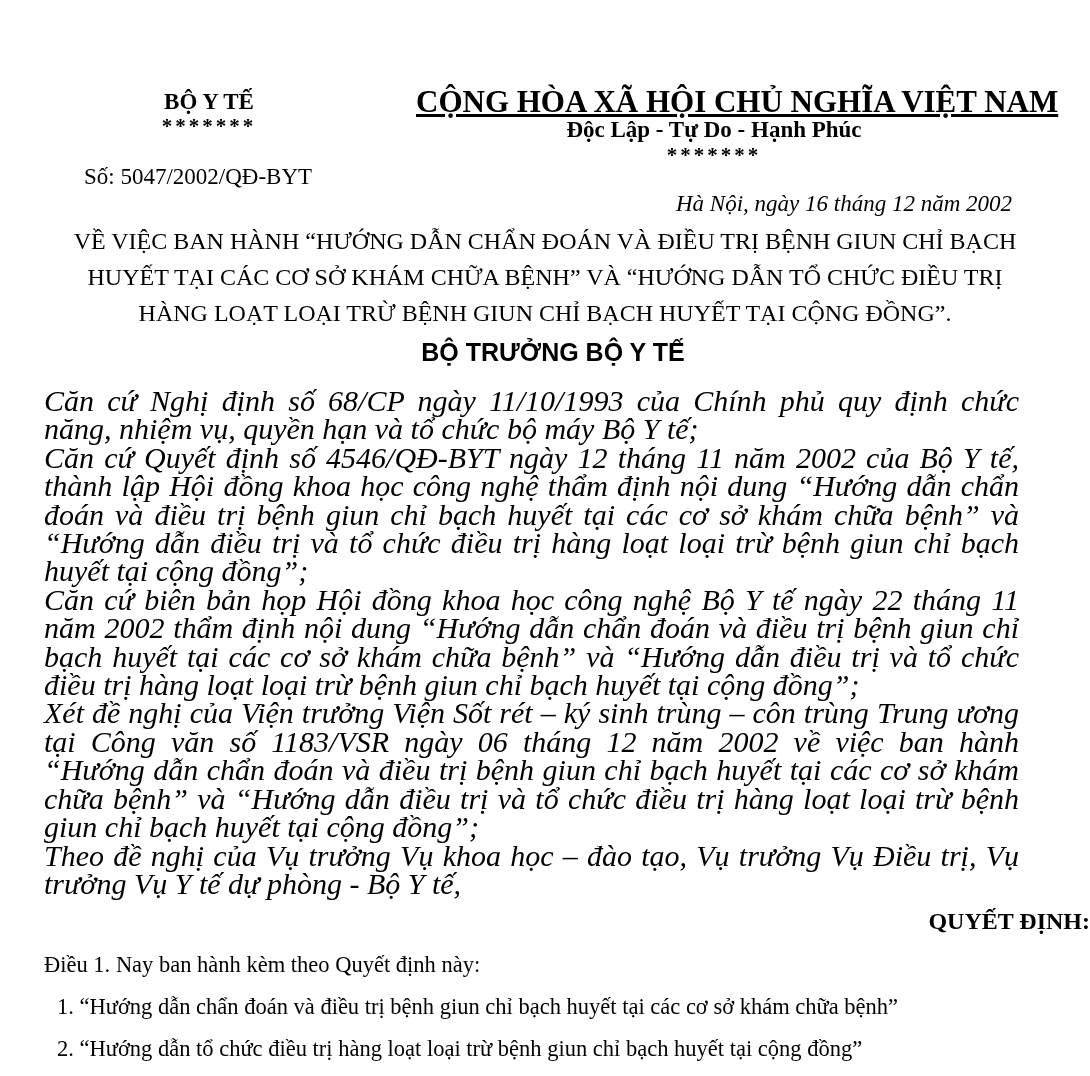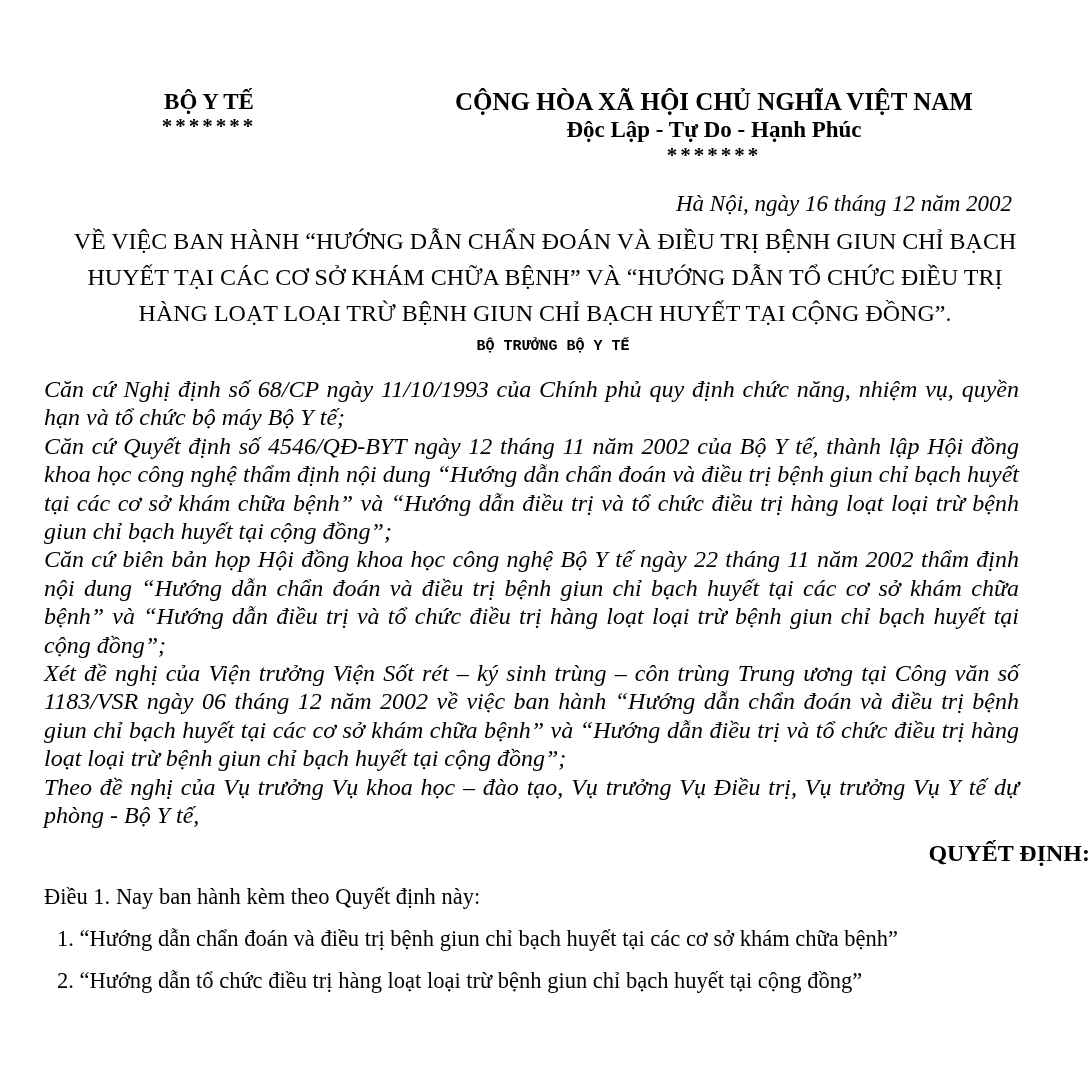--- a/index.html
+++ b/index.html
@@ -10,49 +10,50 @@
     font-family:"Liberation Serif","DejaVu Serif",serif;
     overflow:hidden;
   }
   
   .doc-header{display:flex;justify-content:space-between;padding:88px 78px 0 84px;}
   .header-left{width:250px;text-align:center;flex:0 0 auto;}
   .org{font-weight:bold;font-size:23px;line-height:27px;white-space:nowrap;}
   .stars{font-weight:bold;font-size:21px;line-height:22px;letter-spacing:3px;}
   .doc-number{font-size:23px;text-align:left;margin-top:27px;white-space:nowrap;}
   .header-right{width:596px;text-align:center;flex:0 0 auto;}
-  .country{font-weight:bold;font-size:25px;line-height:28px;white-space:nowrap;}
+  .country{font-weight:bold;font-size:31px;line-height:28px;white-space:nowrap;text-decoration:underline;}
   .motto{font-weight:bold;font-size:23px;line-height:28px;}
   .place-date{font-style:italic;font-size:23px;text-align:right;margin-top:25px;white-space:nowrap;}
   
   .title-heading{text-align:center;font-weight:bold;font-size:24px;margin-top:29px;}
   .title-subject{text-align:center;font-size:24px;line-height:36px;margin:6px auto 0;width:958px;}
   .title-issuer{
-    text-align:center;font-weight:bold;font-size:15px;margin-top:7px;
-    font-family:Liberation Mono, monospace;
+    text-align:center;font-weight:bold;font-size:25px;margin-top:7px;
+    font-family:Liberation Sans, sans-serif;
     margin-left:16px;
   }
   
-  .preamble{margin:20px 71px 0 44px;font-style:italic;font-size:24px;line-height:28.4px;text-align:justify;}
+  .preamble{margin:20px 71px 0 44px;font-style:italic;font-size:30px;line-height:28.4px;text-align:justify;}
   .preamble p{margin:0;}
   
   .decides-heading{text-align:right;font-weight:bold;font-size:24px;margin-top:10px;}
   .article{margin:15px 71px 0 44px;font-size:22.5px;line-height:30px;}
   .article-label{font-weight:normal;}
   .item{margin:12px 71px 0 57px;font-size:22.5px;line-height:30px;font-family:Liberation Serif, serif;}
 </style>
 </head>
 <body>
 
 <div class="page">
 
   <header class="doc-header">
     <div class="header-left">
       <div class="org">BỘ Y TẾ</div>
       <div class="stars">*******</div>
+      <div class="doc-number">Số: 5047/2002/QĐ-BYT</div>
     </div>
     <div class="header-right">
       <div class="country">CỘNG HÒA XÃ HỘI CHỦ NGHĨA VIỆT NAM</div>
       <div class="motto">Độc Lập - Tự Do - Hạnh Phúc</div>
       <div class="stars">*******</div>
       <div class="place-date">Hà Nội, ngày 16 tháng 12 năm 2002</div>
     </div>
   </header>
 
   <div class="title-subject">VỀ VIỆC BAN HÀNH “HƯỚNG DẪN CHẨN ĐOÁN VÀ ĐIỀU TRỊ BỆNH GIUN CHỈ BẠCH HUYẾT TẠI CÁC CƠ SỞ KHÁM CHỮA BỆNH” VÀ “HƯỚNG DẪN TỔ CHỨC ĐIỀU TRỊ HÀNG LOẠT LOẠI TRỪ BỆNH GIUN CHỈ BẠCH HUYẾT TẠI CỘNG ĐỒNG”.</div>

